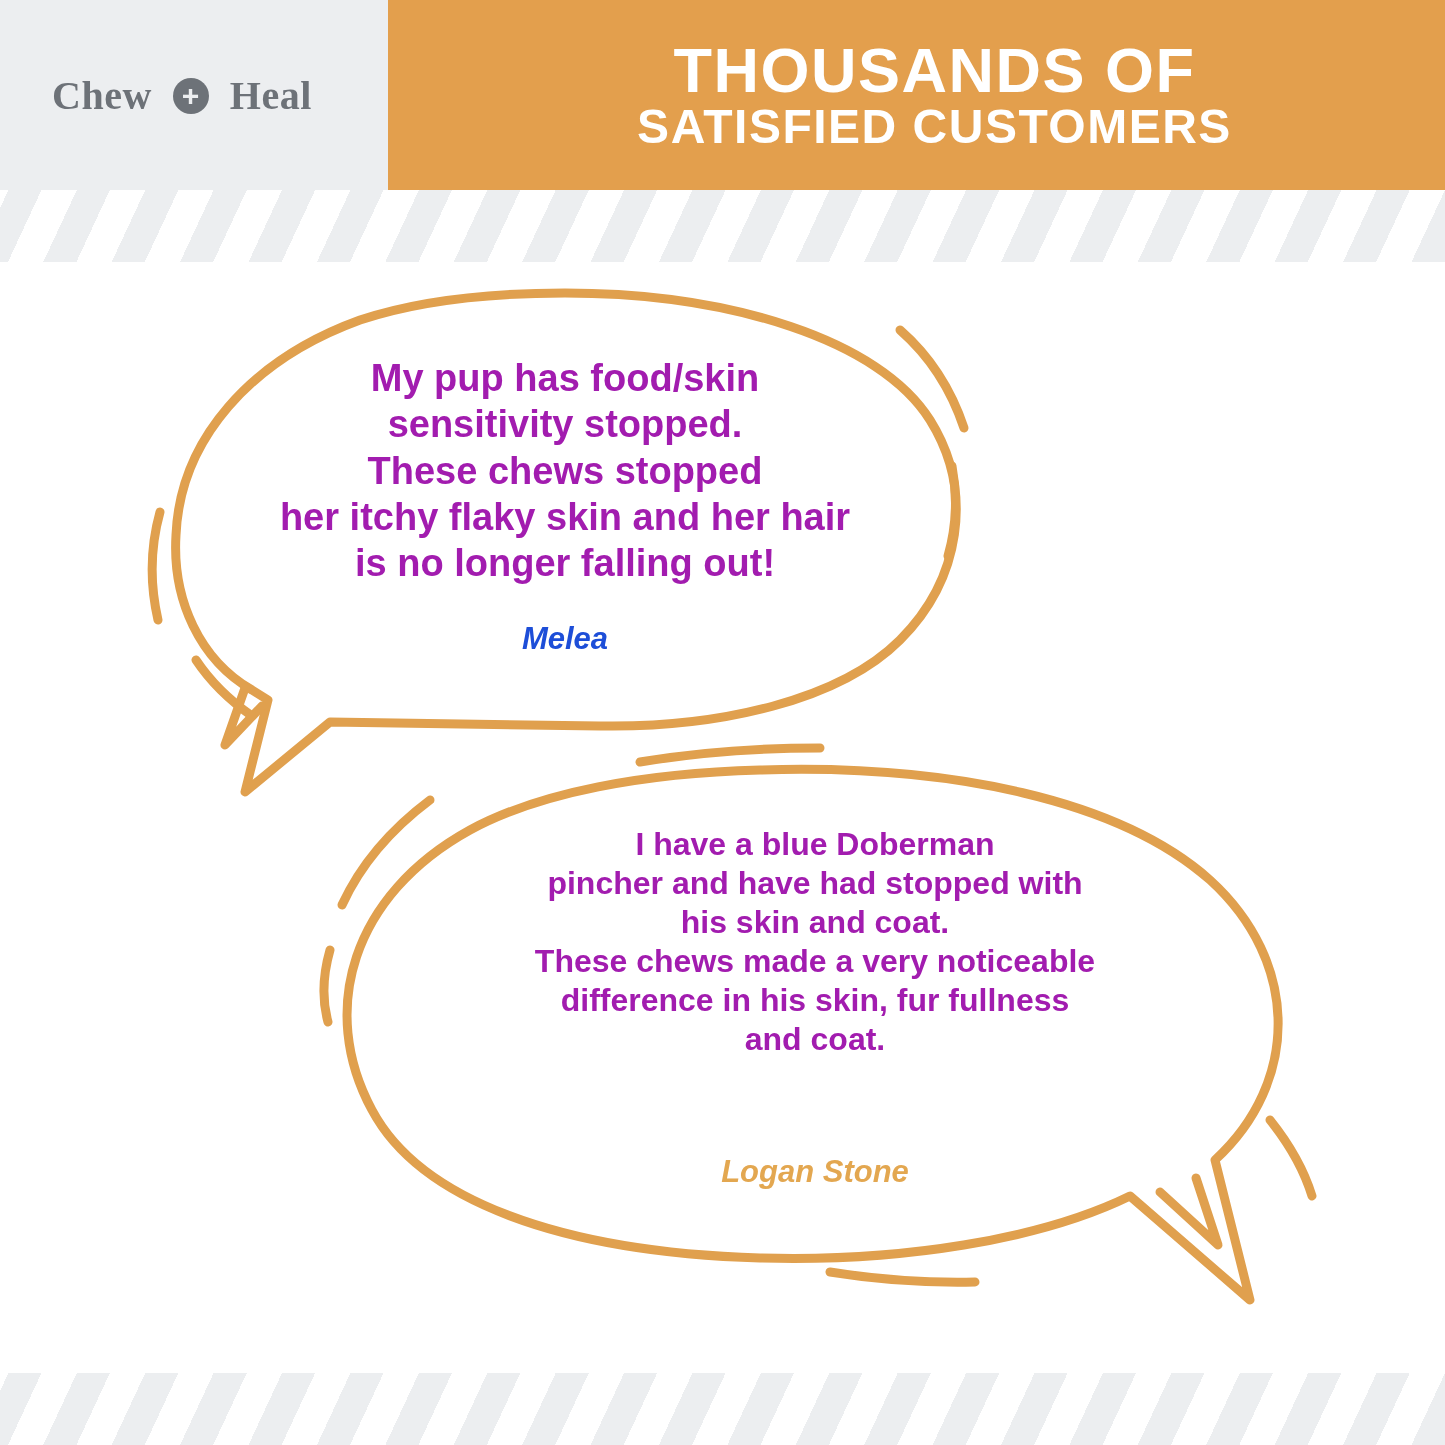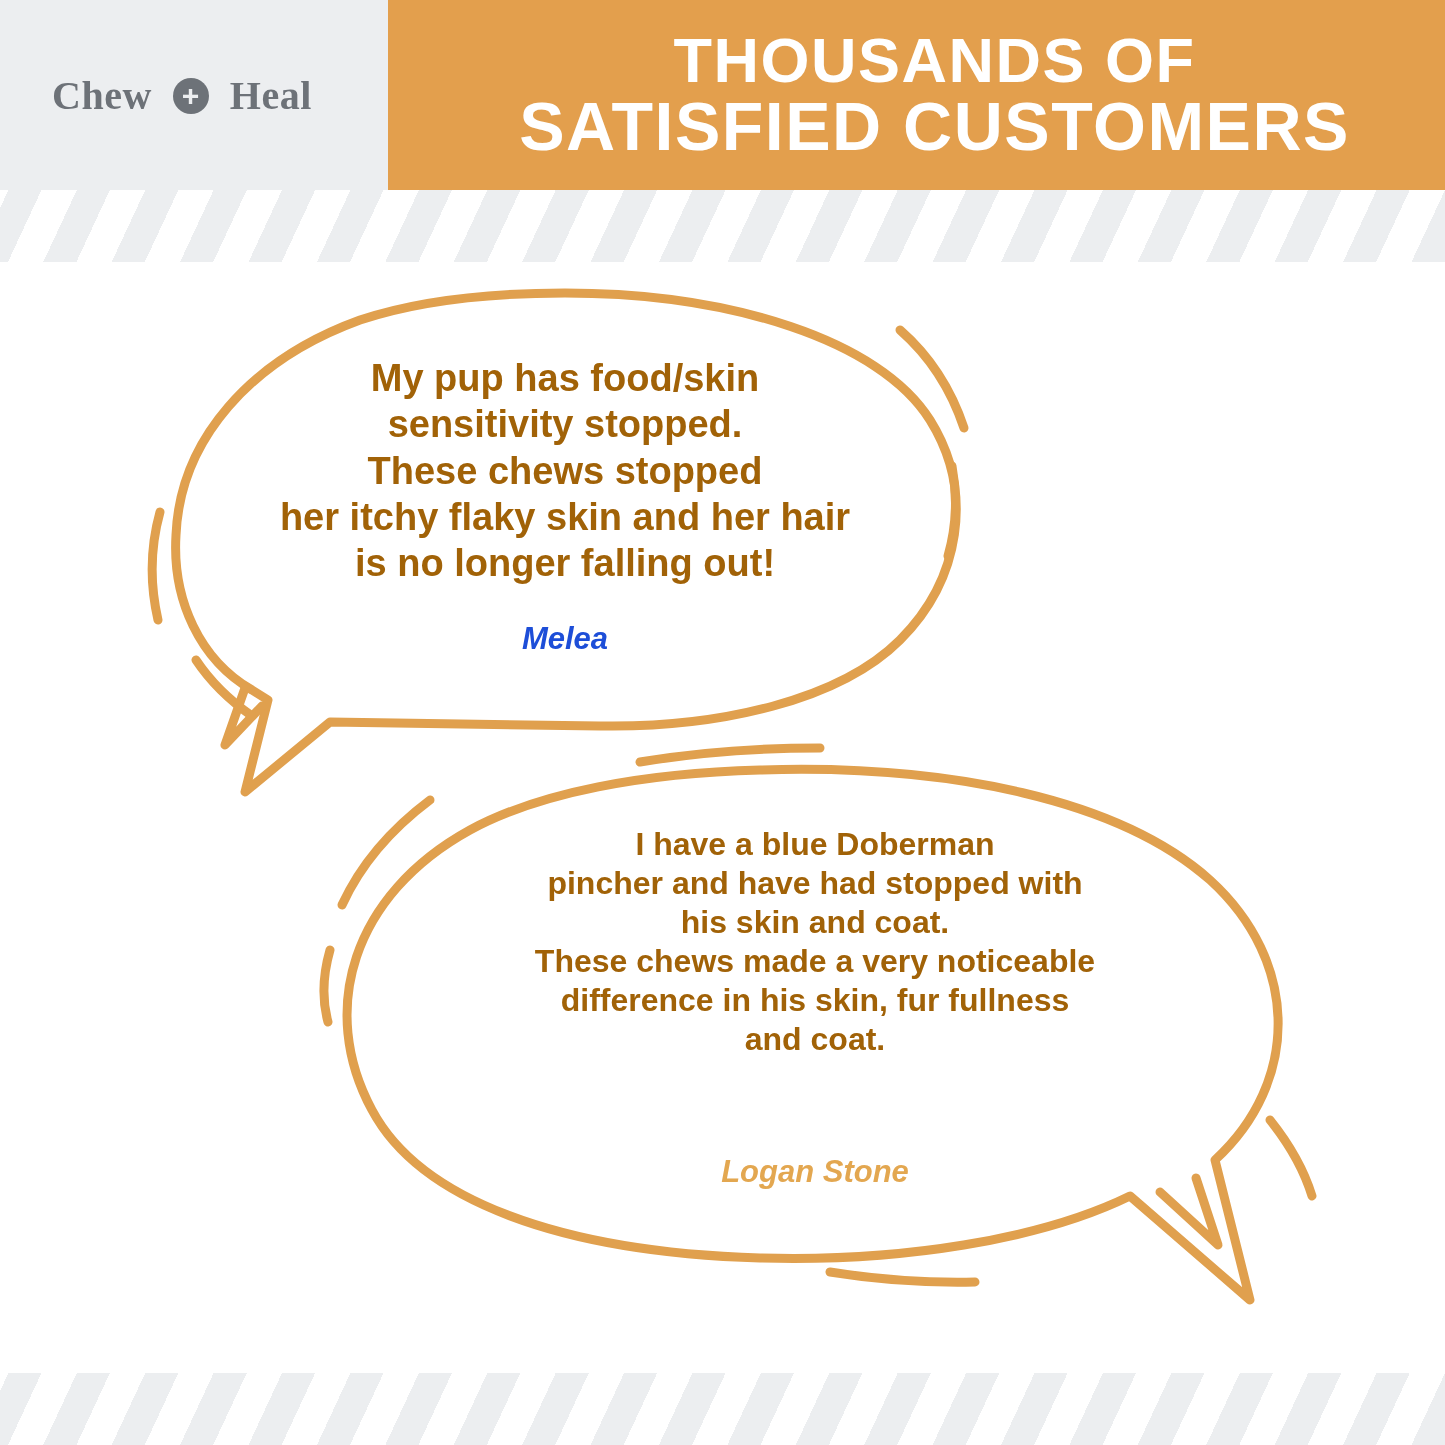--- a/index.html
+++ b/index.html
@@ -87,21 +87,21 @@
     justify-content: center;
     color: #ffffff;
     text-align: center;
     font-weight: bold;
     letter-spacing: 1.5px;
     line-height: 1.02;
     text-transform: uppercase;
     font-size: 66px;
   }
   .header-title .line1 { font-size: 63px; }
-  .header-title .line2 { font-size: 68px; }
+  .header-title .line2 { font-size: 48px; }
 
   
   .stripes {
     position: absolute;
     left: 0;
     width: 1445px;
     height: 72px;
     overflow: hidden;
     background: #ffffff;
   }
@@ -127,21 +127,21 @@
     position: absolute;
     left: 0;
     top: 0;
     width: 1445px;
     height: 1445px;
     pointer-events: none;
   }
   .bubble-text {
     position: absolute;
     text-align: center;
-    color: #a16207;
+    color: #a21caf;
     font-weight: bold;
     line-height: 1.22;
   }
   #bubble1-text {
     left: 245px;
     top: 355px;
     width: 640px;
     font-size: 38px;
   }
   #bubble1-author {

